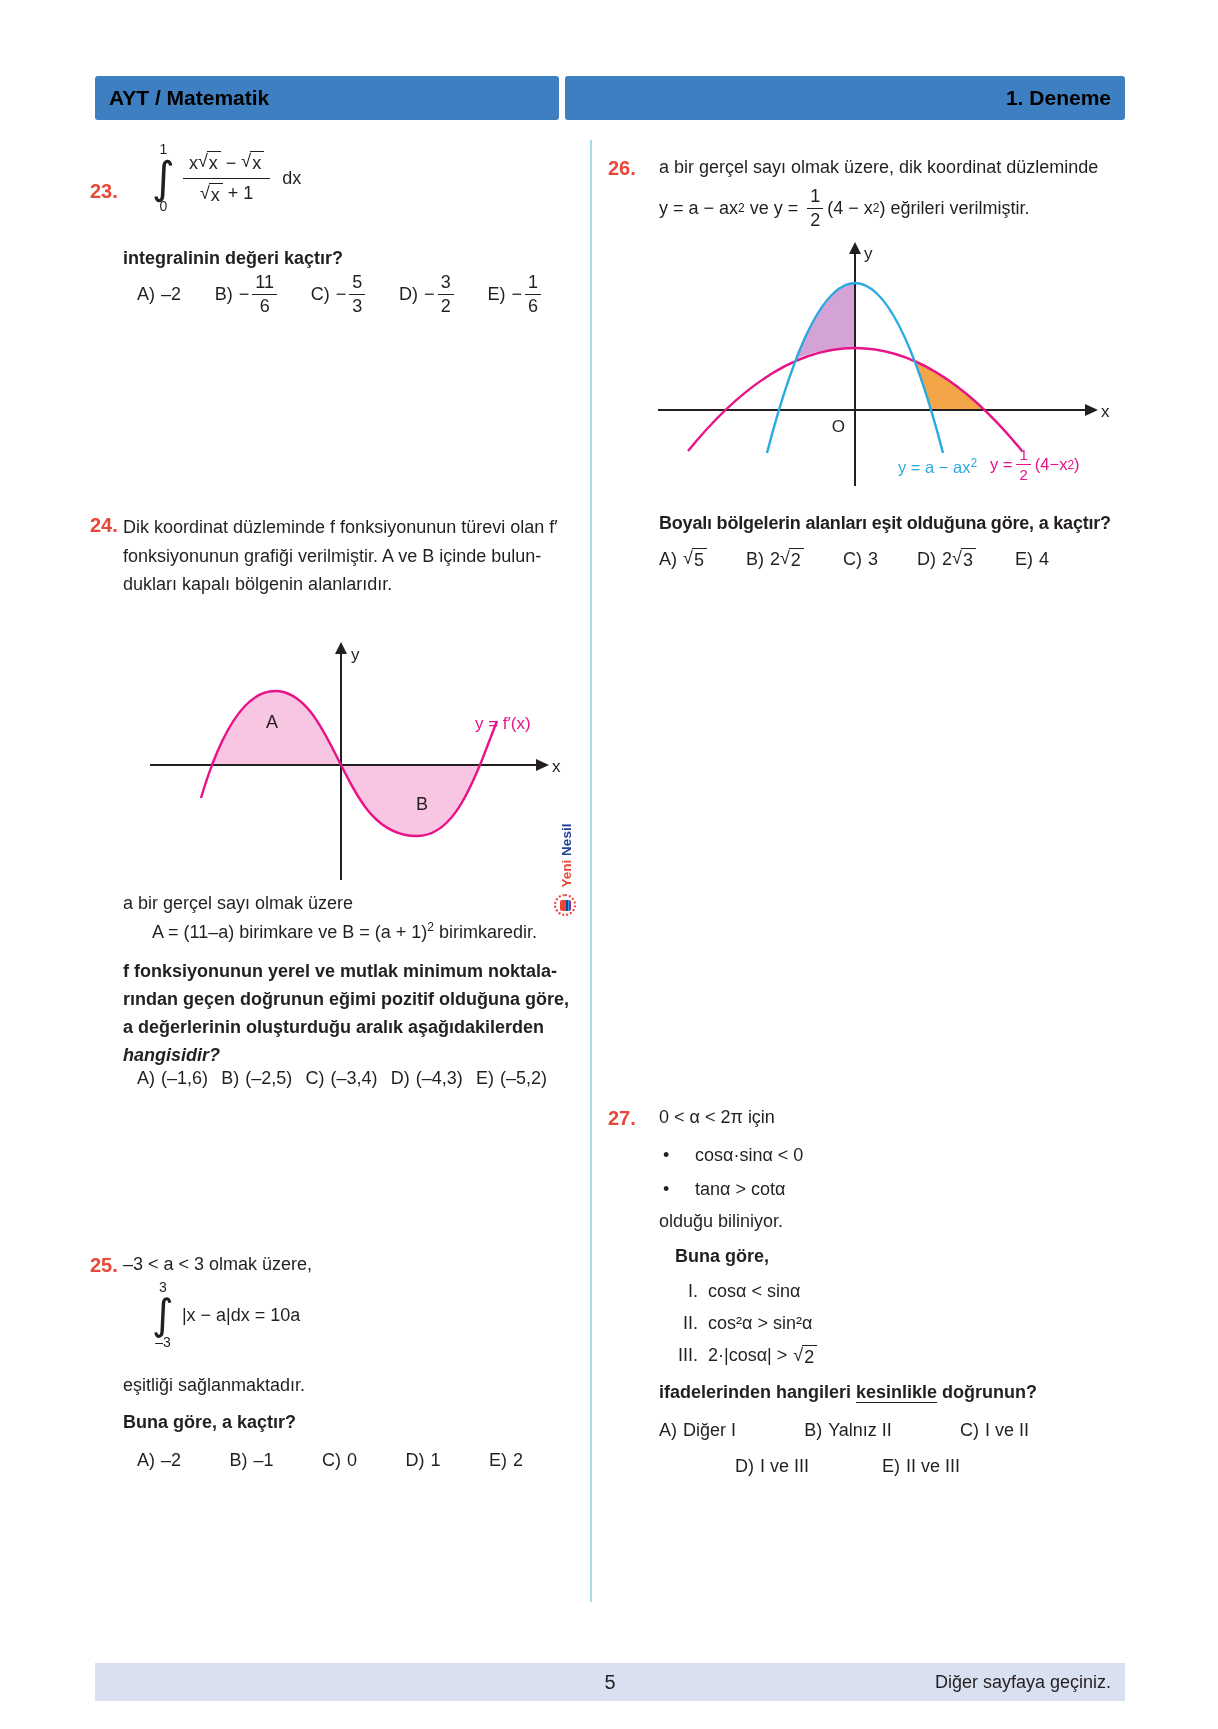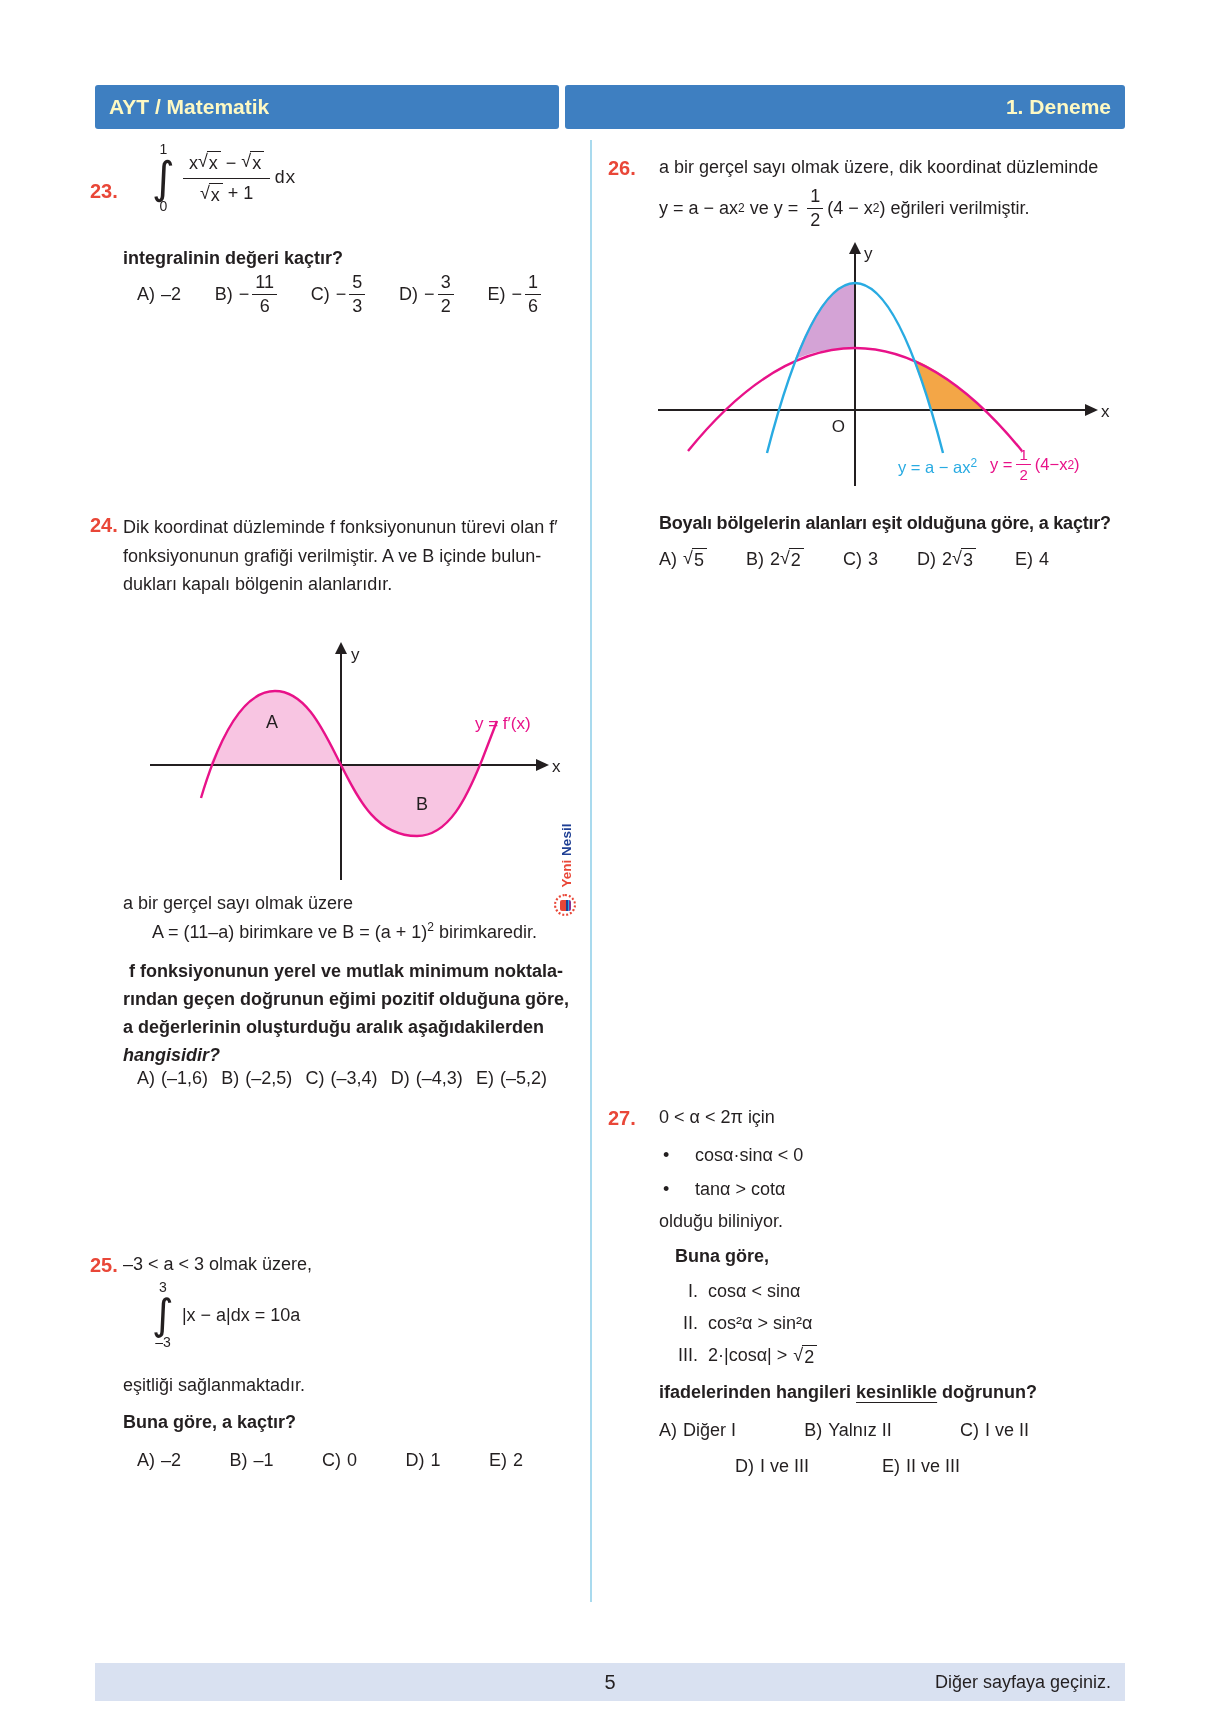--- a/index.html
+++ b/index.html
@@ -5,21 +5,21 @@
   html,body { margin:0; padding:0; background:#ffffff; }
   .page {
     position:relative; width:1218px; height:1729px; background:#ffffff;
     font-family:"Liberation Sans","DejaVu Sans",sans-serif; color:#231f20;
     overflow:hidden; font-size:18px;
   }
   .abs { position:absolute; }
   .nowrap { white-space:nowrap; }
   .bold { font-weight:bold; }
   
-  .hbar { position:absolute; top:85px; height:44px; background:#3e7fc1; color:#fef9c3;
+  .hbar { position:absolute; top:76px; height:44px; background:#3e7fc1; color:#000000;
           font-weight:bold; font-size:21px; display:flex; align-items:center; border-radius:3px; }
   .hbar-left { left:95px; width:450px; padding-left:14px; }
   .hbar-right { left:565px; width:560px; justify-content:flex-end; padding-right:14px; box-sizing:border-box; }
   
   .vdivider { position:absolute; left:590px; top:140px; width:2px; height:1462px; background:#a9daee; }
   .logo-text { position:absolute; left:527px; top:848px; width:78px; text-align:center;
                transform:rotate(-90deg); font-size:13.5px; font-weight:bold; white-space:nowrap; }
   .logo-word1 { color:#e94738; }
   .logo-word2 { color:#1f3f94; }
   .logo-icon { position:absolute; left:554px; top:894px; width:22px; height:22px; border-radius:50%;
@@ -40,21 +40,21 @@
   .frac-s .fd { padding-top:1px; }
   .op-sign { margin-right:3px; }
   
   .formula-row { position:absolute; display:flex; align-items:center; }
   .intwrap { display:inline-flex; flex-direction:column; align-items:center; margin-right:8px; }
   .intwrap .lim { font-size:14px; line-height:1.1; }
   .int-glyph { font-size:44px; line-height:0.95; font-family:"DejaVu Sans",sans-serif; }
   .bigfrac { display:inline-flex; flex-direction:column; text-align:center; }
   .bigfrac .fnum { display:flex; align-items:flex-end; justify-content:center; padding:0 6px 4px; border-bottom:1.7px solid #231f20; }
   .bigfrac .fden { display:flex; justify-content:center; padding-top:4px; }
-  .dx { margin-left:4px;font-family:Liberation Mono, monospace; }
+  .dx { margin-left:12px; }
   .op { margin:0 5px; }
   
   .sqrt { display:inline-flex; align-items:flex-start; white-space:nowrap; }
   .sqrt .ra { border-top:1.6px solid currentColor; padding:1px 3px 0 2px; margin-left:-1px; line-height:1.15; }
   
   sup.s2 { font-size:12px; line-height:0; }
   
   .bullet-row { position:absolute; display:flex; }
   .bullet-dot { width:32px; }
   .roman-row { position:absolute; display:flex; }
@@ -185,21 +185,21 @@
     <text x="287" y="222" font-size="18" fill="#231f20" text-anchor="middle">B</text>
     <text x="340" y="141" font-size="17" fill="#e81289">y = f′(x)</text>
   </svg>
 
   <div class="abs nowrap" style="left:123px; top:893px;">a bir gerçel sayı olmak üzere</div>
   <div class="abs nowrap" style="left:152px; top:922px;">
     <span>A = (11–a) birimkare ve B = (a + 1)</span><sup class="s2">2</sup><span> birimkaredir.</span>
   </div>
 
   <div class="abs bold" style="left:123px; top:957px;">
-    <div class="pline" style="line-height:28px;text-align:center;">f fonksiyonunun yerel ve mutlak minimum noktala-</div>
+    <div class="pline" style="line-height:28px;">f fonksiyonunun yerel ve mutlak minimum noktala-</div>
     <div class="pline" style="line-height:28px;">rından geçen doğrunun eğimi pozitif olduğuna göre,</div>
     <div class="pline" style="line-height:28px;">a değerlerinin oluşturduğu aralık aşağıdakilerden</div>
     <div class="pline" style="line-height:28px;font-style:italic;">hangisidir?</div>
   </div>
 
   <div class="opts" style="left:137px; top:1068px; width:410px;">
     <span class="opt">
         <span class="olabel">A)</span>
         <span>(–1,6)</span>
       </span>

